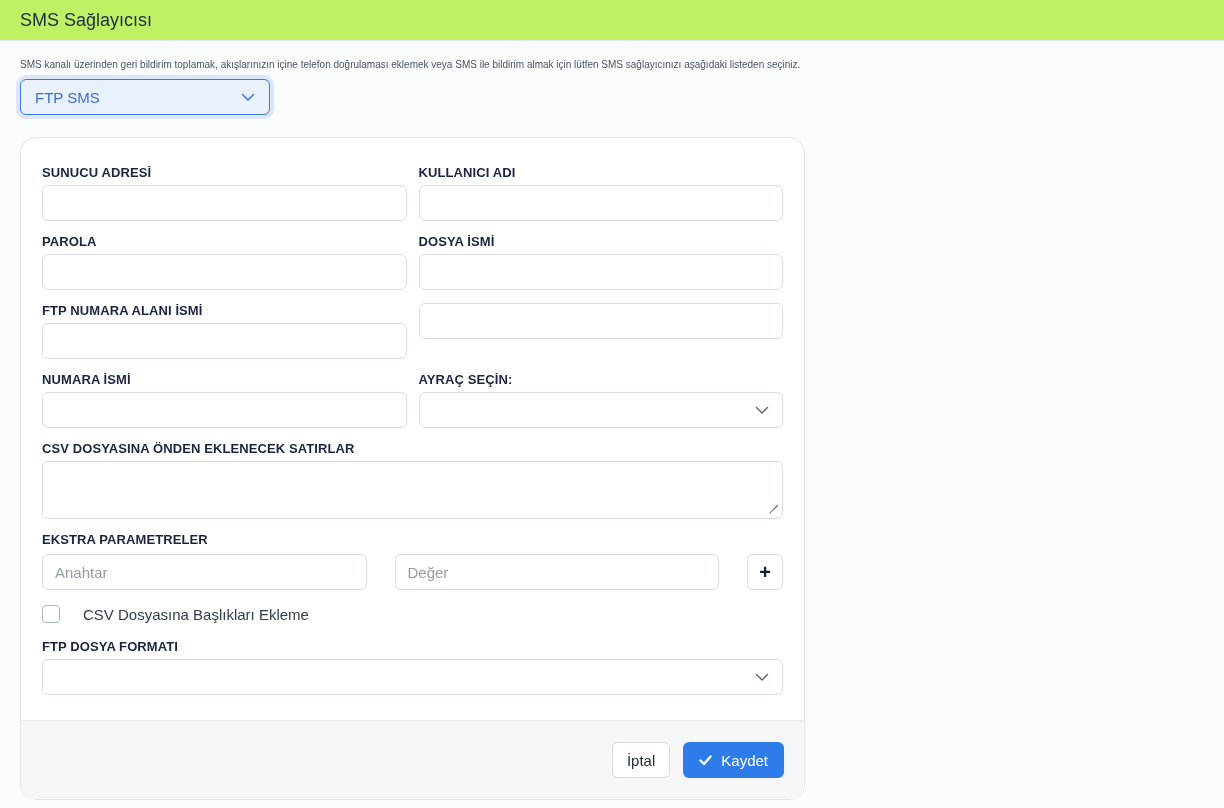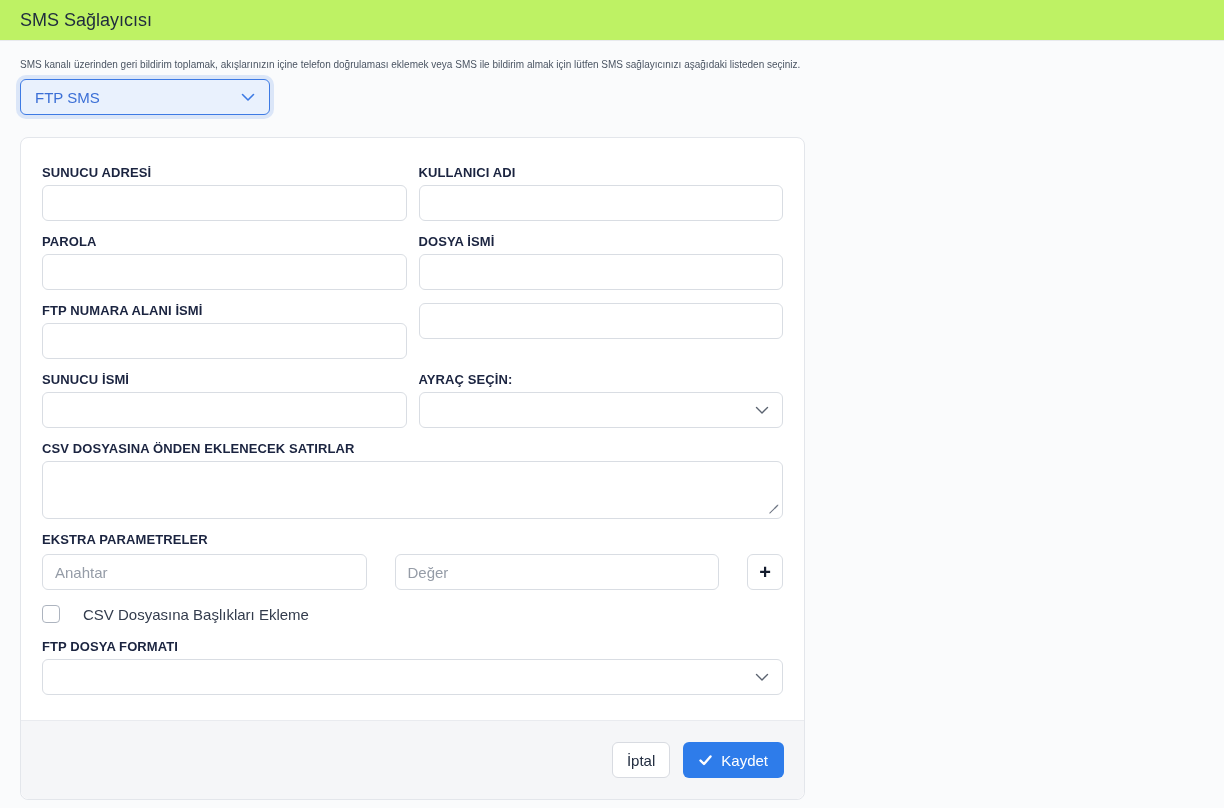--- a/index.html
+++ b/index.html
@@ -47,21 +47,21 @@
   }
   .chev { display: inline-flex; }
   .chev svg { display: block; }
 
   
   .card {
     margin-top: 22px;
     width: 785px;
     background: #ffffff;
     border: 1px solid #e3e6eb;
-    border-radius: 8px;
+    border-radius: 16px;
   }
   .card-body { padding: 27px 21px 25px; }
 
   .grid {
     display: grid;
     grid-template-columns: 1fr 1fr;
     column-gap: 12px;
   }
   .form-group { margin-bottom: 13px; }
   .field-label {
@@ -204,21 +204,21 @@
 
         <div class="form-group">
           <label class="field-label">FTP NUMARA ALANI İSMİ</label>
           <input class="text-input" type="text" value="" style="">
         </div>
         <div class="form-group">
           <input class="text-input" type="text" value="" style="">
         </div>
 
         <div class="form-group">
-          <label class="field-label">SUNUCU İSMİ</label>
+          <label class="field-label">NUMARA İSMİ</label>
           <input class="text-input" type="text" value="" style="">
         </div>
         <div class="form-group">
           <label class="field-label">AYRAÇ SEÇİN:</label>
           <div class="select-box">
             <span class="chev">
               <svg width="14" height="9" viewBox="0 0 14 9">
                   <path d="M1.5 1.5 L7 7 L12.5 1.5" fill="none" stroke="#5b6370" stroke-width="1.4" stroke-linecap="round" stroke-linejoin="round"></path>
                 </svg>
             </span>

